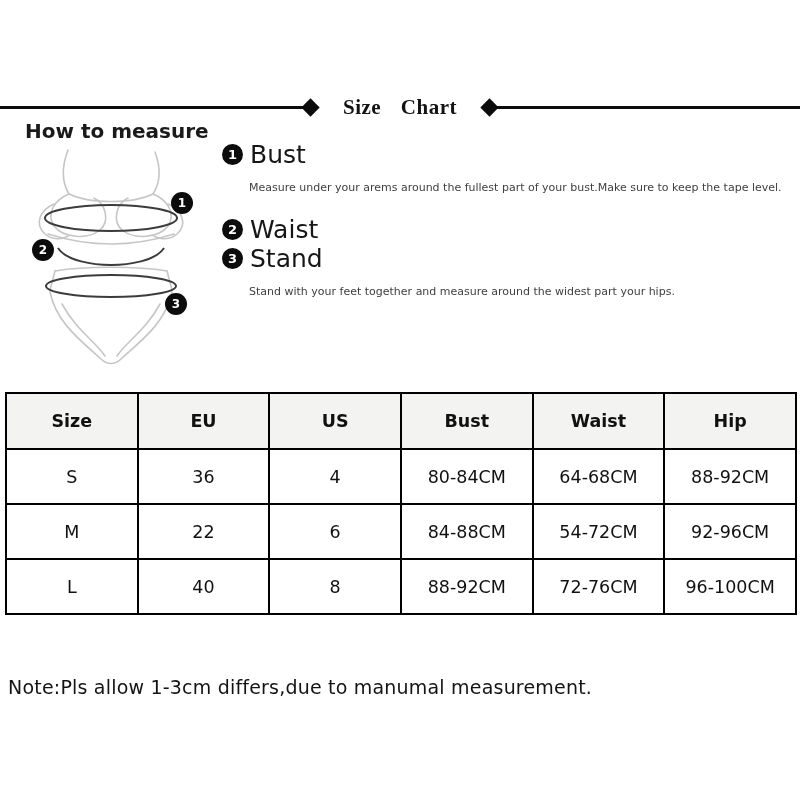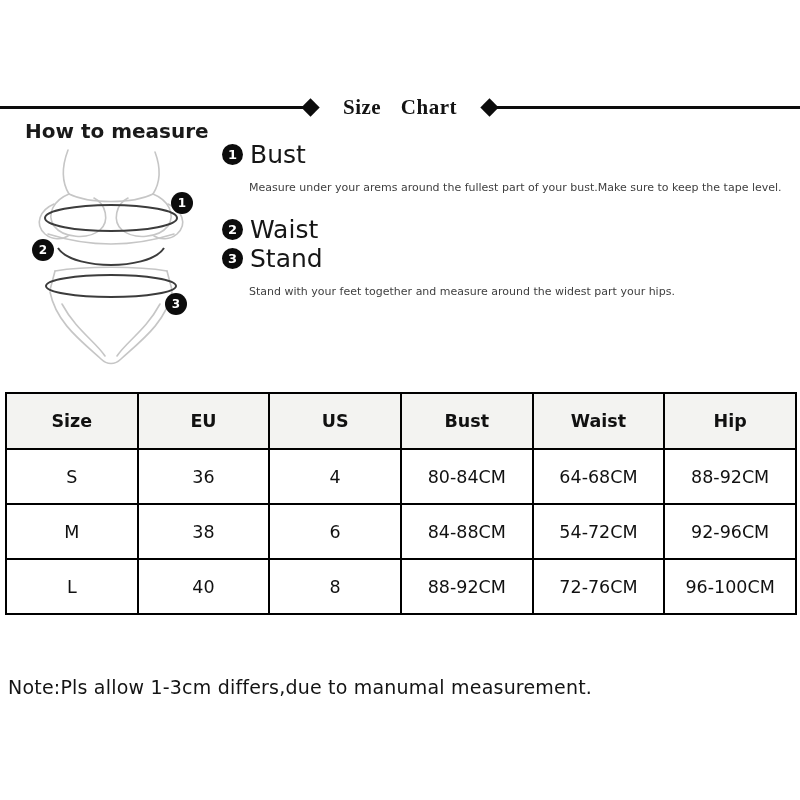--- a/index.html
+++ b/index.html
@@ -144,21 +144,21 @@
       <tr>
         <td>S</td>
         <td>36</td>
         <td>4</td>
         <td>80-84CM</td>
         <td>64-68CM</td>
         <td>88-92CM</td>
       </tr>
       <tr>
         <td>M</td>
-        <td>38</td>
+        <td>22</td>
         <td>6</td>
         <td>84-88CM</td>
         <td>54-72CM</td>
         <td>92-96CM</td>
       </tr>
       <tr>
         <td>L</td>
         <td>40</td>
         <td>8</td>
         <td>88-92CM</td>

